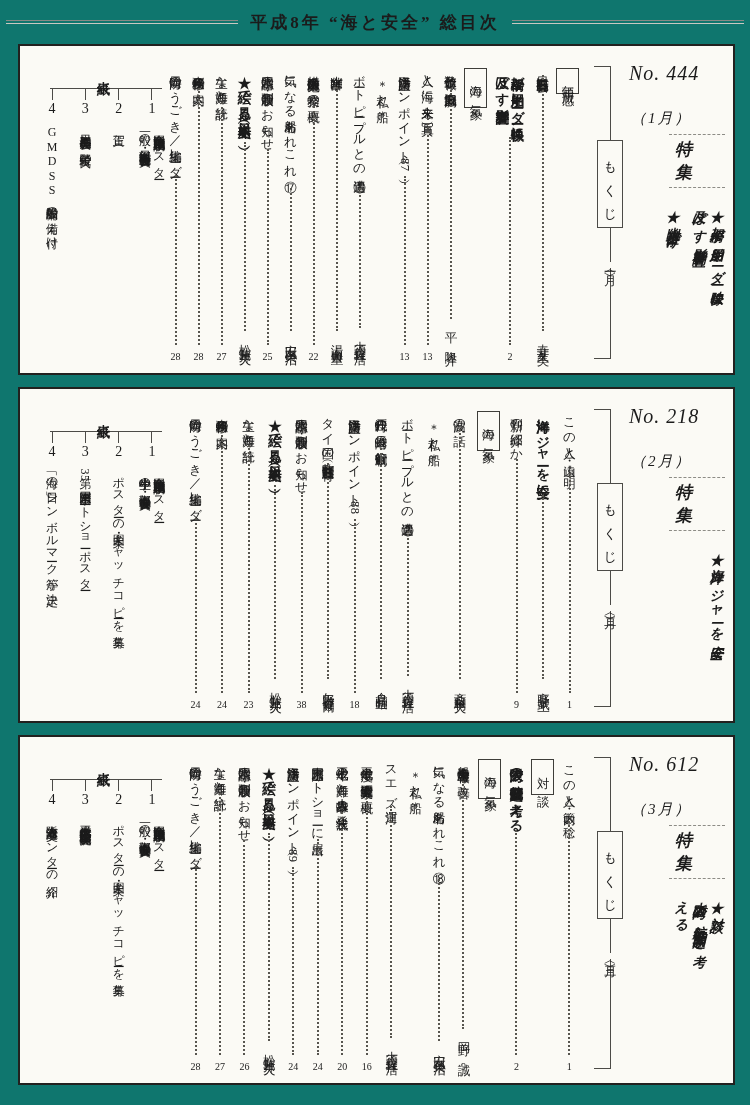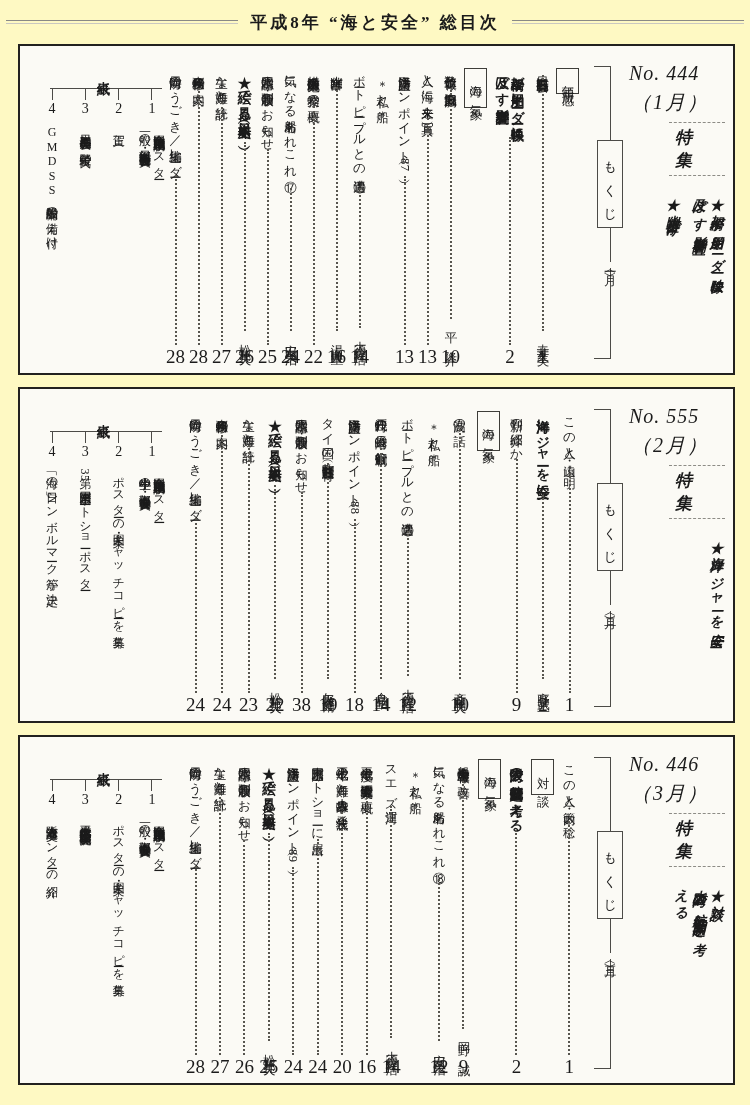--- a/index.html
+++ b/index.html
@@ -1,42 +1,42 @@
 <!DOCTYPE html>
 <html><head>
 <meta charset="utf-8">
 <style>
   html,body { margin:0; padding:0; }
   body {
     width:750px; height:1105px; background:#f5f4ef;
     font-family:"Liberation Serif", serif; color:#1b1b1b;
     overflow:hidden;
   }
-  .page { position:relative; width:750px; height:1105px; background:#fef9c3; }
+  .page { position:relative; width:750px; height:1105px; background:#0f766e; }
 
   
   .title-bar { display:flex; align-items:center; gap:12px; padding:8px 6px 4px 6px; height:28px; }
   .rule { flex:1; border-top:1.5px solid #8a8a86; height:2px; border-bottom:1px solid #c9c8c1; }
   .page-title { margin:0; font-size:17px; font-weight:bold; letter-spacing:3px; white-space:nowrap; }
 
   
   .issue-box {
     box-sizing:border-box; margin:4px 15px 12px 18px;
     border:2px solid #22211f; background:#fbfaf5;
     display:flex; flex-direction:row-reverse;
     padding:8px 6px 6px 8px;
   }
   .issue-box:nth-of-type(1) { height:331px; }
   .issue-box:nth-of-type(2) { height:336px; }
   .issue-box:nth-of-type(3) { height:350px; }
 
   
   .issue-head { width:96px; flex:0 0 96px; display:flex; flex-direction:column; align-items:flex-start; padding:8px 2px 0 0;font-style:italic; }
   .issue-no { font-size:20px; letter-spacing:1px; white-space:nowrap; }
-  .issue-month { font-size:20px; margin:4px 0 6px 2px; letter-spacing:2px; white-space:nowrap; }
+  .issue-month { font-size:15px; margin:24px 0 6px 2px; letter-spacing:2px; white-space:nowrap; }
   .feature-heading { font-size:17px; font-weight:bold; letter-spacing:6px; border-top:1.5px dashed #8d8c86; border-bottom:1.5px dashed #8d8c86; padding:3px 4px 3px 6px;margin-left:40px; }
   .features { flex:1; display:flex; flex-direction:row-reverse; justify-content:flex-start; align-items:flex-start; margin-top:12px; width:100%; }
   .feature { writing-mode:vertical-rl; text-orientation:mixed; white-space:pre-line; font-weight:bold; font-size:13.5px; line-height:1.3; letter-spacing:2px; margin-left:9px; }
 
   
   .mokuji-rail { width:46px; flex:0 0 46px; position:relative; }
   .rail-line { position:absolute; top:12px; bottom:8px; left:58%; border-left:1px solid #4c4b47; }
   .rail-hook { position:absolute; width:16px; border-top:1px solid #4c4b47; left:calc(58% - 16px); }
   .rail-hook.top { top:12px; }
   .rail-hook.bottom { bottom:8px; }
@@ -48,21 +48,21 @@
   .month-tag { position:absolute; top:208px; left:58%; transform:translateX(-50%); writing-mode:vertical-rl; font-size:12.5px; background:#fbfaf5; z-index:2; padding:3px 0; }
 
   
   .toc { flex:1 1 auto; display:flex; flex-direction:row-reverse; justify-content:space-between; padding:12px 2px 2px 6px; min-width:0; }
   .entry { display:flex; flex-direction:column; align-items:center; min-width:23px; }
   .entry.wide { min-width:42px; }
   .e-title { writing-mode:vertical-rl; text-orientation:mixed; font-size:12.5px; line-height:1.12; letter-spacing:0.5px; white-space:pre-line; flex:0 1 auto; }
   .entry.bold .e-title { font-weight:bold; font-size:13.5px; }
   .e-leader { flex:1 1 10px; min-height:6px; width:0; border-left:2px dotted #57554f; margin:4px 0 3px; }
   .e-author { writing-mode:vertical-rl; font-size:12.5px; letter-spacing:3px; margin-bottom:2px; white-space:pre; }
-  .e-page { font-size:19px; height:17px; line-height:17px; }
+  .e-page { font-size:10px; height:17px; line-height:17px; }
   .entry.group { justify-content:flex-start; min-width:27px; }
   .g-box { border:1.5px solid #3e3d39; writing-mode:vertical-rl; font-size:12.5px; letter-spacing:3px; padding:6px 2px; margin-top:2px; background:#fbfaf5; }
   .entry.sublabel { justify-content:flex-start; min-width:22px; }
   .s-text { writing-mode:vertical-rl; font-size:12.5px; letter-spacing:1px; margin-top:6px; }
 
   
   .cover { width:150px; flex:0 0 150px; position:relative; padding-top:46px; box-sizing:border-box; }
   .cover-line { position:absolute; top:34px; left:22px; right:16px; border-top:1px solid #4c4b47; }
   .cover-label { position:absolute; top:14px; left:50%; transform:translateX(-50%); writing-mode:vertical-rl; font-size:13px; font-weight:bold; background:#fbfaf5; padding:3px 1px; z-index:2; letter-spacing:1px; }
   .cover-cols { display:flex; flex-direction:row-reverse; justify-content:space-between; padding:0 10px 0 8px; margin-top:-12px; }
@@ -221,21 +221,21 @@
     <span class="tick"></span>
     <span class="c-num">4</span>
     <span class="c-text upright">GMDSS船舶設備の備え付け</span>
   </div>
         </div>
     </div>
   </section>
 
   <section class="issue-box">
     <div class="issue-head">
-      <div class="issue-no">No. 555</div>
+      <div class="issue-no">No. 218</div>
       <div class="issue-month">（2月）</div>
       <div class="feature-heading">特　集</div>
       <div class="features">
           <div class="feature">★海洋レジャーを安全に</div>
         </div>
     </div>
     <div class="mokuji-rail">
       <div class="rail-line"></div>
       <div class="rail-hook top"></div>
       <div class="rail-hook bottom"></div>
@@ -352,21 +352,21 @@
     <span class="tick"></span>
     <span class="c-num">4</span>
     <span class="c-text">「海の日」シンボルマーク等が決定</span>
   </div>
         </div>
     </div>
   </section>
 
   <section class="issue-box">
     <div class="issue-head">
-      <div class="issue-no">No. 446</div>
+      <div class="issue-no">No. 612</div>
       <div class="issue-month">（3月）</div>
       <div class="feature-heading">特　集</div>
       <div class="features">
           <div class="feature">★対談
 大阪湾の航行安全問題を考
 える</div>
         </div>
     </div>
     <div class="mokuji-rail">
       <div class="rail-line"></div>

